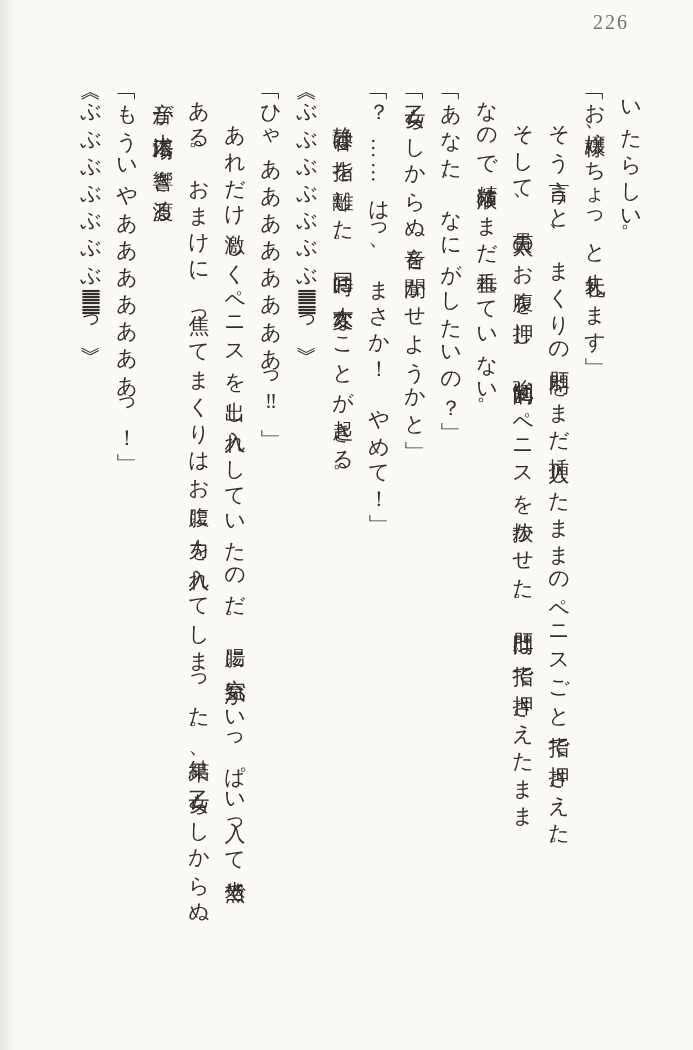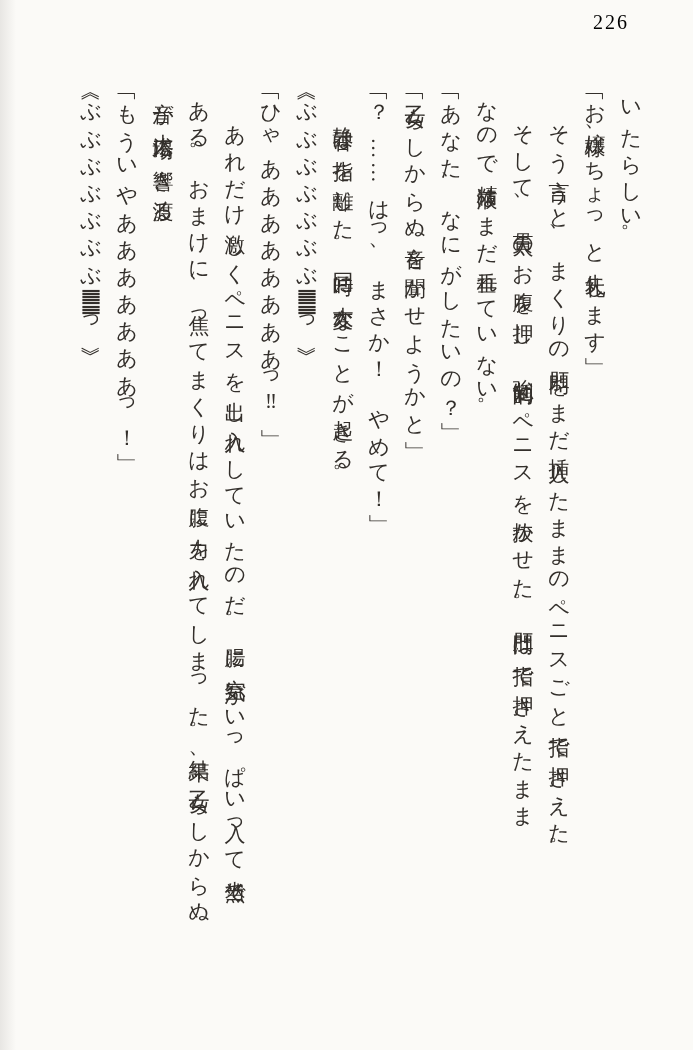--- a/index.html
+++ b/index.html
@@ -17,21 +17,21 @@
     left: 0; top: 0;
     width: 16px; height: 100%;
     background: linear-gradient(to right, rgba(60,55,50,0.10), rgba(60,55,50,0));
     pointer-events: none;
   }
   .page-number {
     position: absolute;
     top: 11px;
     right: 64px;
     font-size: 20px;
-    color: #000000;
+    color: #737373;
     letter-spacing: 2px;
   }
   .text-block {
     position: absolute;
     top: 86px;
     right: 44px;
     height: 948px;
     writing-mode: vertical-rl;
     text-orientation: mixed;
     font-size: 21px;

